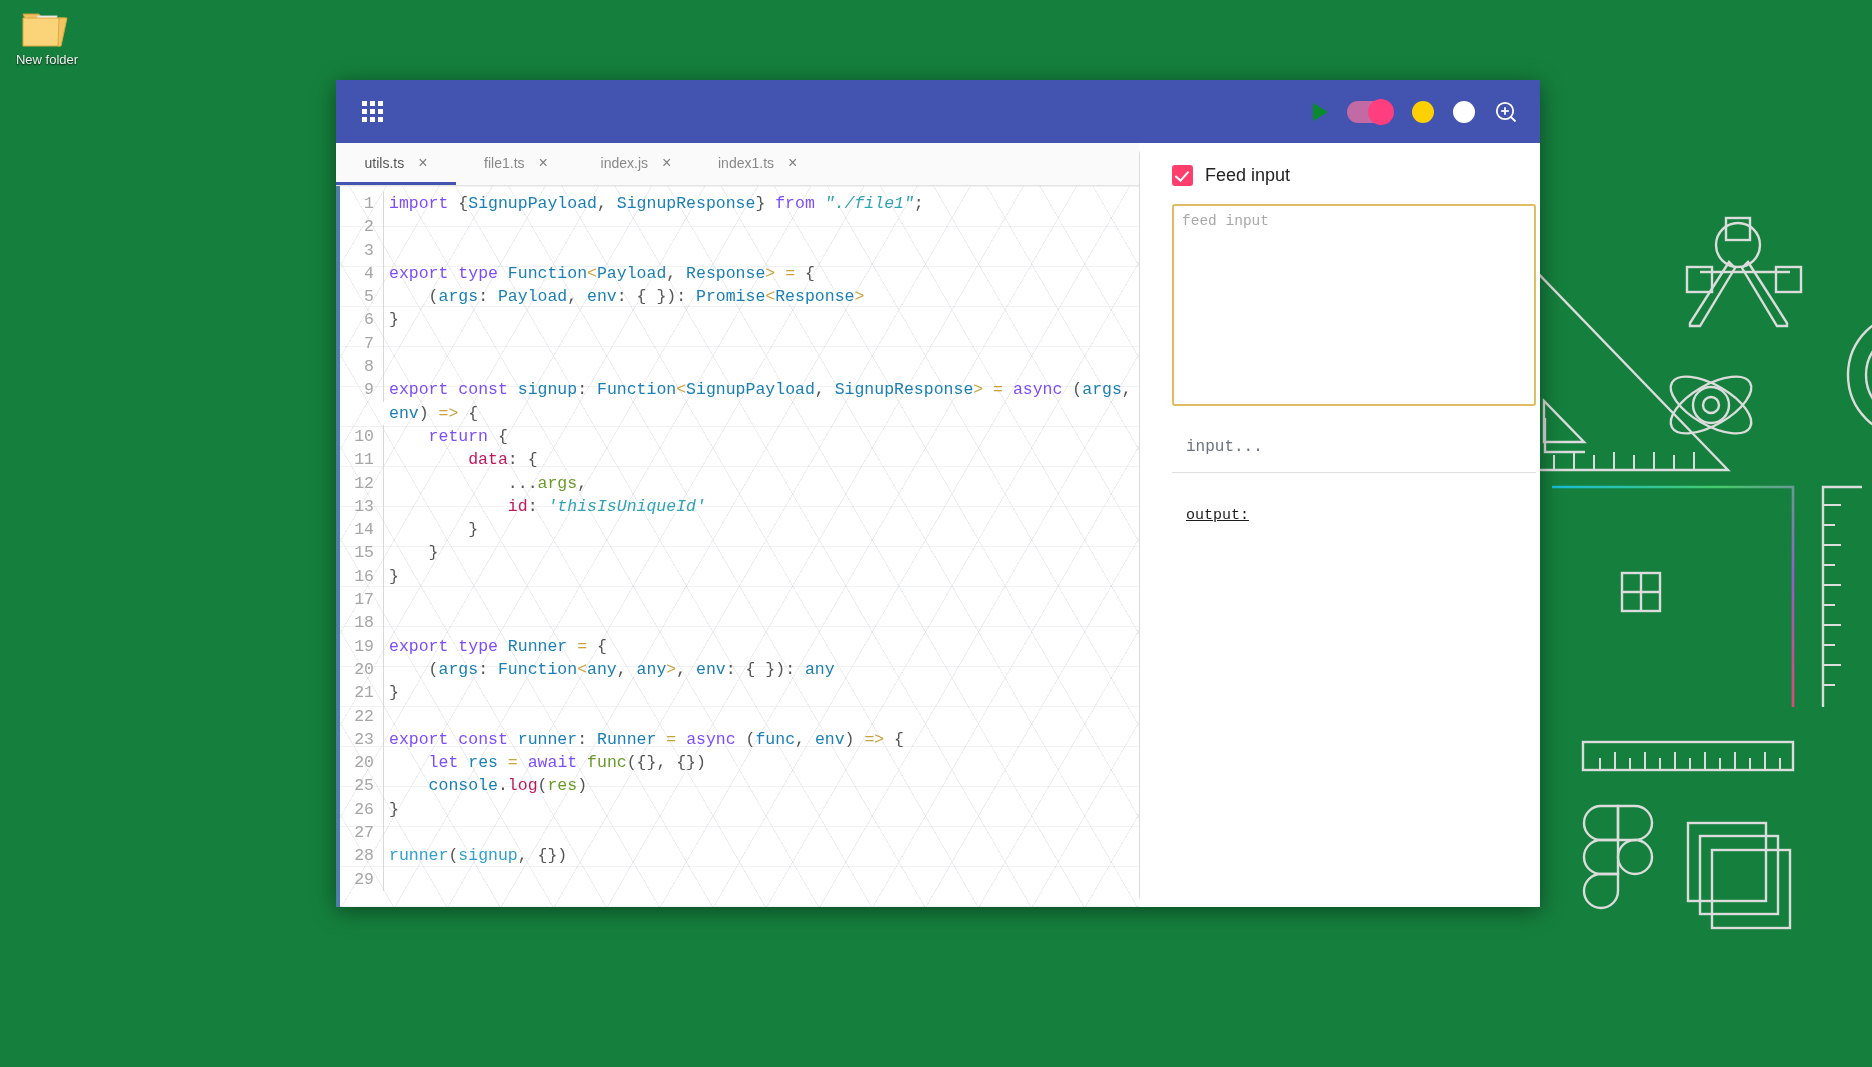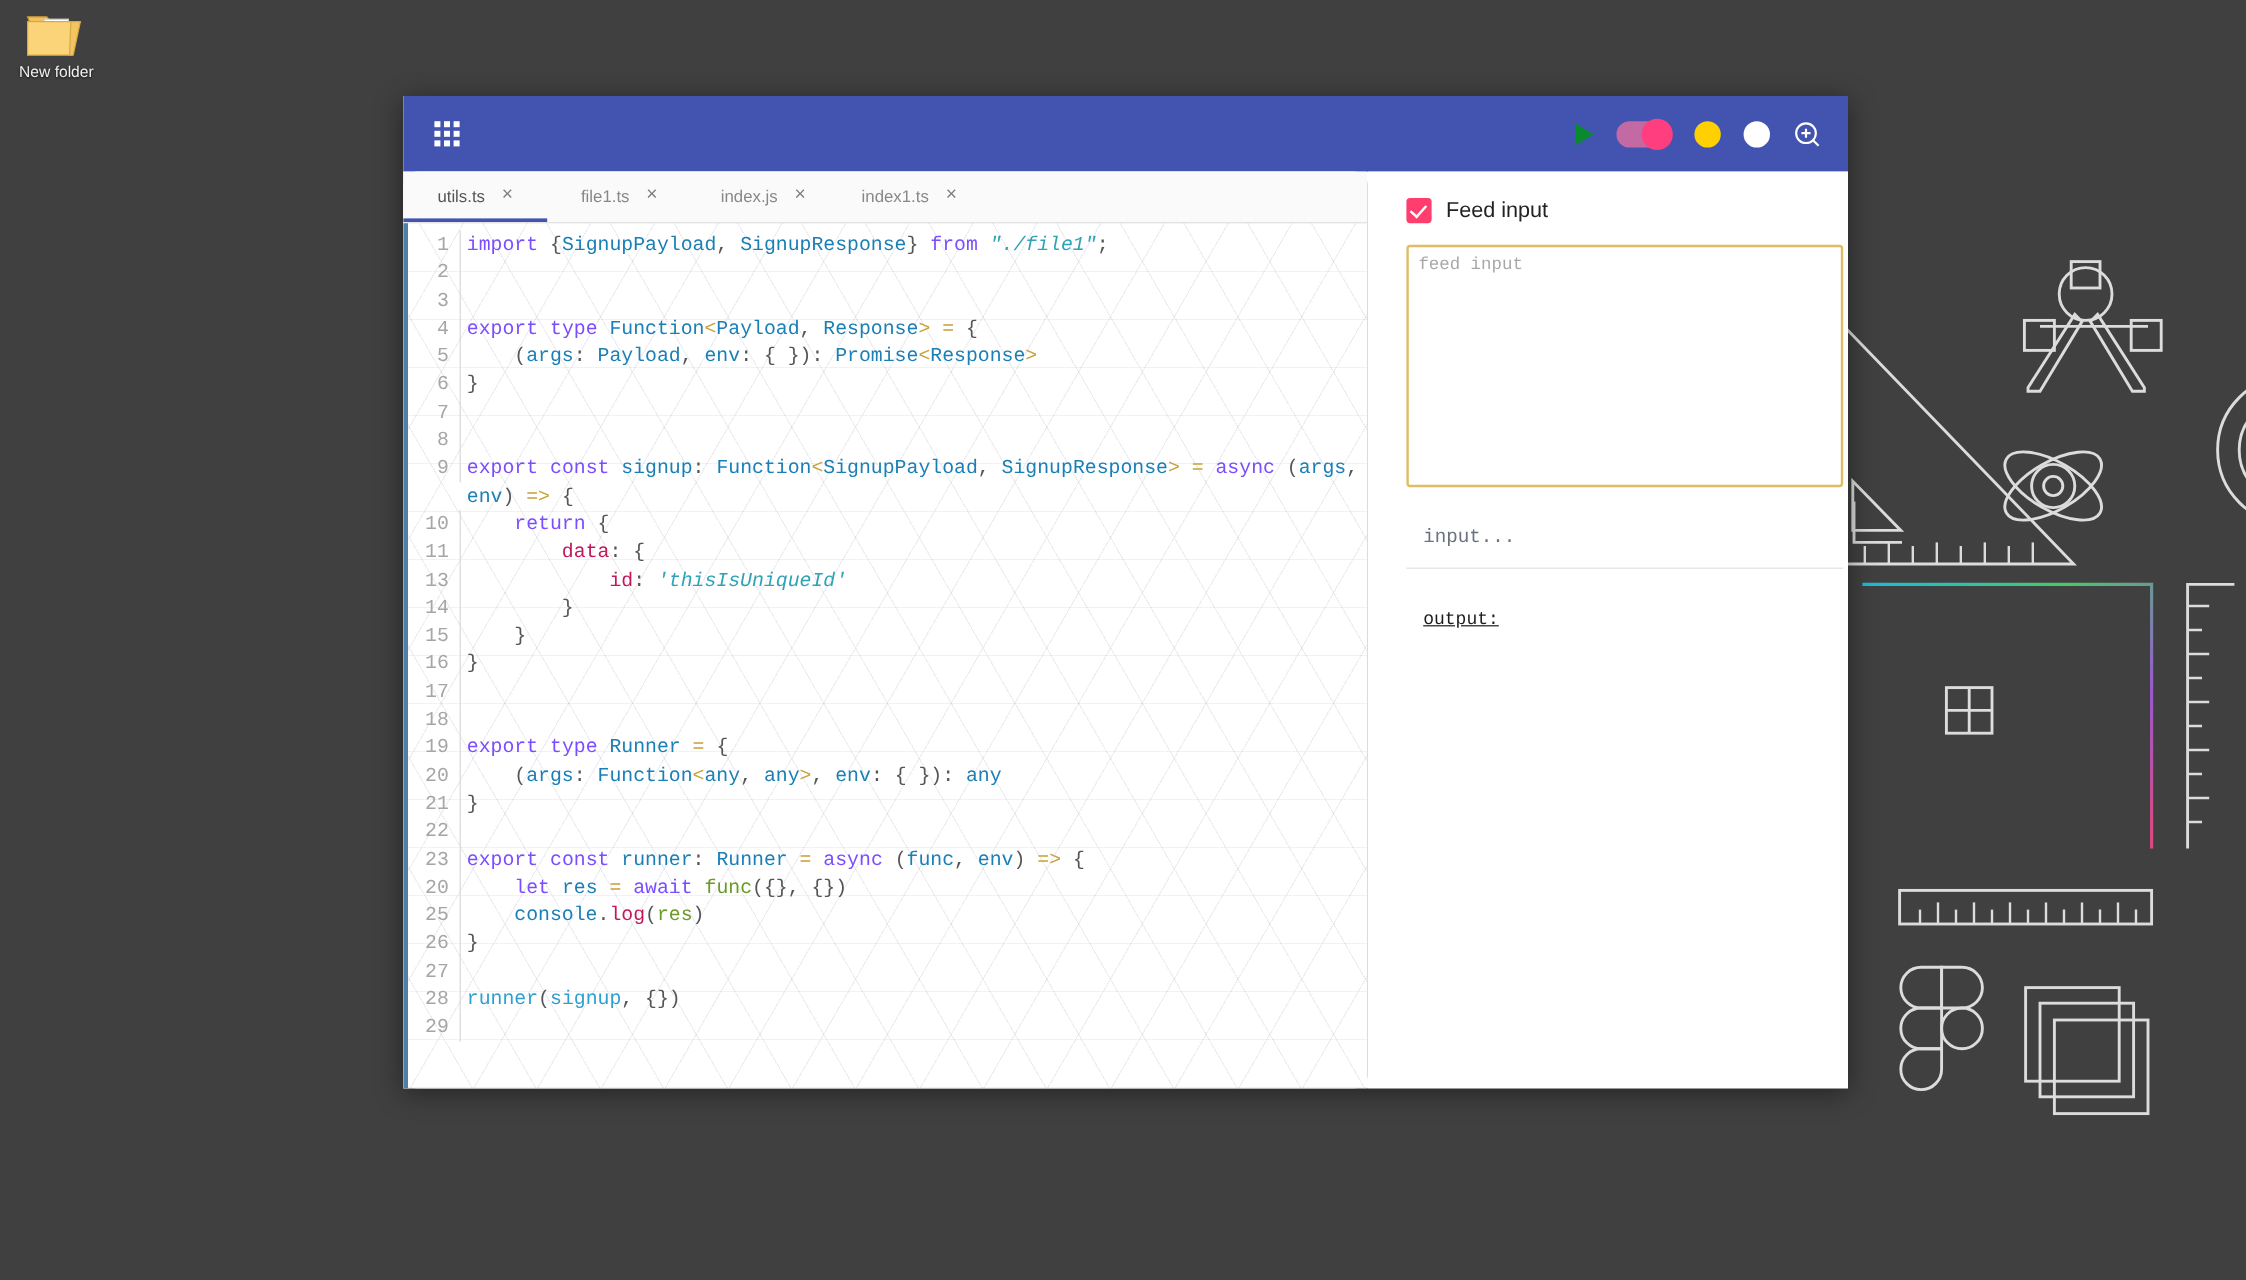--- a/index.html
+++ b/index.html
@@ -8,21 +8,21 @@
     width: 1872px;
     height: 1067px;
     overflow: hidden;
     font-family: "Liberation Sans", sans-serif;
   }
 
   
   #desktop {
     position: absolute;
     inset: 0;
-    background: #404040;
+    background: #15803d;
     overflow: hidden;
   }
   #wallpaper-art {
     position: absolute;
     inset: 0;
     pointer-events: none;
   }
 
   
   #desktop-icon {
@@ -445,20 +445,21 @@
               <div class="code-line"><span class="ln">2</span><span class="code-text"> </span></div>
               <div class="code-line"><span class="ln">3</span><span class="code-text"> </span></div>
               <div class="code-line"><span class="ln">4</span><span class="code-text"><span class="k">export</span><span class="df"> </span><span class="k">type</span><span class="df"> </span><span class="kb">Function</span><span class="br">&lt;</span><span class="kb">Payload</span><span class="pl">, </span><span class="kb">Response</span><span class="br">&gt;</span><span class="df"> </span><span class="op">=</span><span class="pl"> {</span></span></div>
               <div class="code-line"><span class="ln">5</span><span class="code-text"><span class="pl">    (</span><span class="kb">args</span><span class="pl">: </span><span class="kb">Payload</span><span class="pl">, </span><span class="kb">env</span><span class="pl">: { }): </span><span class="kb">Promise</span><span class="br">&lt;</span><span class="kb">Response</span><span class="br">&gt;</span></span></div>
               <div class="code-line"><span class="ln">6</span><span class="code-text"><span class="pl">}</span></span></div>
               <div class="code-line"><span class="ln">7</span><span class="code-text"> </span></div>
               <div class="code-line"><span class="ln">8</span><span class="code-text"> </span></div>
               <div class="code-line"><span class="ln">9</span><span class="code-text"><span class="k">export</span><span class="df"> </span><span class="k">const</span><span class="df"> </span><span class="kb">signup</span><span class="pl">: </span><span class="kb">Function</span><span class="br">&lt;</span><span class="kb">SignupPayload</span><span class="pl">, </span><span class="kb">SignupResponse</span><span class="br">&gt;</span><span class="df"> </span><span class="op">=</span><span class="df"> </span><span class="k">async</span><span class="pl"> (</span><span class="kb">args</span><span class="pl">, </span><span class="kb">env</span><span class="pl">) </span><span class="op">=&gt;</span><span class="pl"> {</span></span></div>
               <div class="code-line"><span class="ln">10</span><span class="code-text"><span class="df">    </span><span class="k">return</span><span class="pl"> {</span></span></div>
               <div class="code-line"><span class="ln">11</span><span class="code-text"><span class="df">        </span><span class="pn">data</span><span class="pl">: {</span></span></div>
+              <div class="code-line"><span class="ln">12</span><span class="code-text"><span class="pl">            ...</span><span class="gn">args</span><span class="pl">,</span></span></div>
               <div class="code-line"><span class="ln">13</span><span class="code-text"><span class="df">            </span><span class="pn">id</span><span class="pl">: </span><span class="st">'thisIsUniqueId'</span></span></div>
               <div class="code-line"><span class="ln">14</span><span class="code-text"><span class="pl">        }</span></span></div>
               <div class="code-line"><span class="ln">15</span><span class="code-text"><span class="pl">    }</span></span></div>
               <div class="code-line"><span class="ln">16</span><span class="code-text"><span class="pl">}</span></span></div>
               <div class="code-line"><span class="ln">17</span><span class="code-text"> </span></div>
               <div class="code-line"><span class="ln">18</span><span class="code-text"> </span></div>
               <div class="code-line"><span class="ln">19</span><span class="code-text"><span class="k">export</span><span class="df"> </span><span class="k">type</span><span class="df"> </span><span class="kb">Runner</span><span class="df"> </span><span class="op">=</span><span class="pl"> {</span></span></div>
               <div class="code-line"><span class="ln">20</span><span class="code-text"><span class="pl">    (</span><span class="kb">args</span><span class="pl">: </span><span class="kb">Function</span><span class="br">&lt;</span><span class="kb">any</span><span class="pl">, </span><span class="kb">any</span><span class="br">&gt;</span><span class="pl">, </span><span class="kb">env</span><span class="pl">: { }): </span><span class="kb">any</span></span></div>
               <div class="code-line"><span class="ln">21</span><span class="code-text"><span class="pl">}</span></span></div>
               <div class="code-line"><span class="ln">22</span><span class="code-text"> </span></div>

